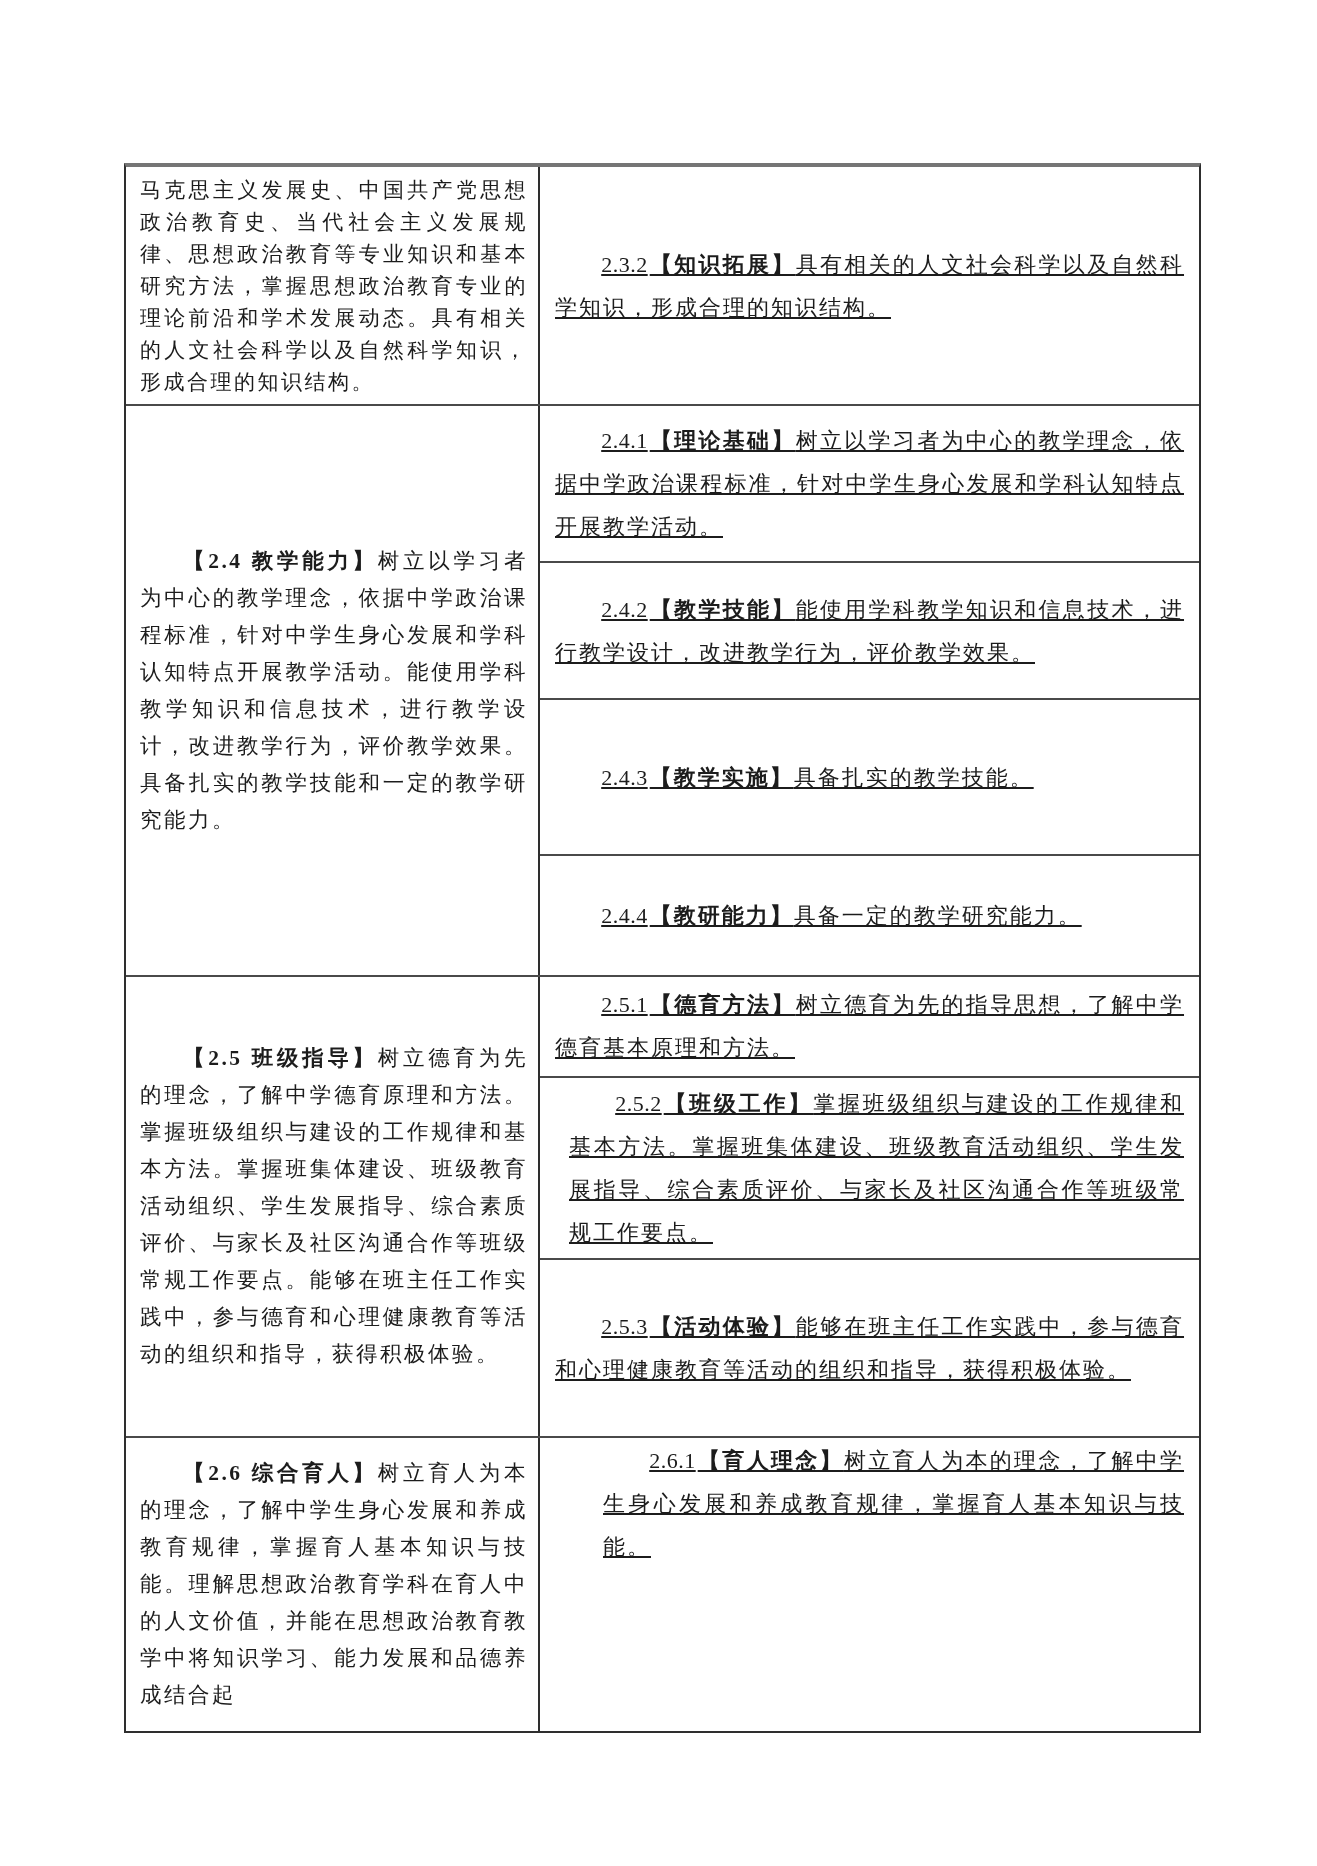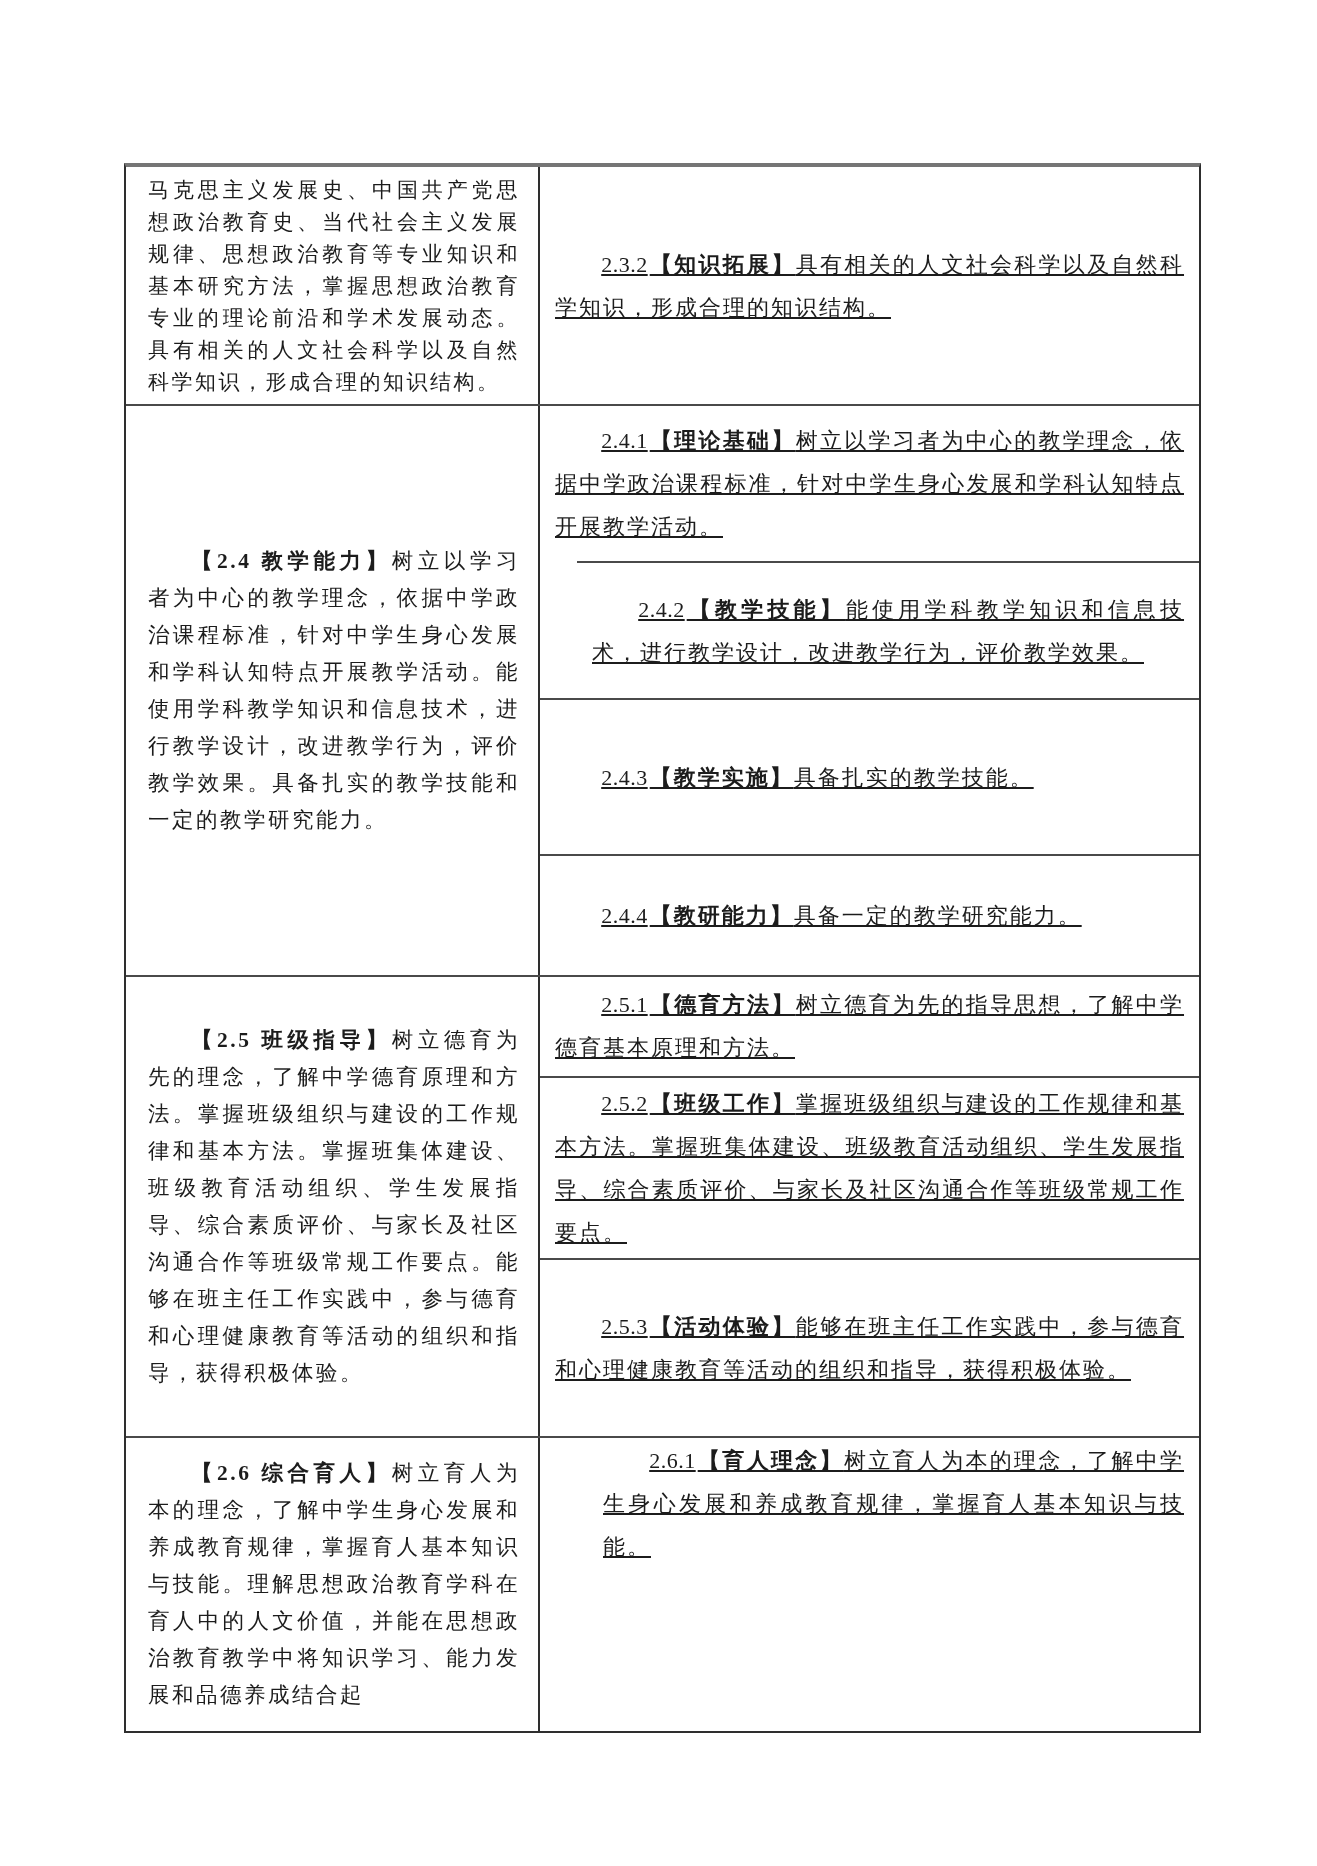--- a/index.html
+++ b/index.html
@@ -52,30 +52,30 @@
     text-decoration: underline;
   }
   .sub-cell {
     box-sizing: border-box;
     display: flex;
     align-items: center;
     overflow: hidden;
   }
   .sub-cell + .sub-cell { border-top: 2px solid #4a4a4a; }
   .sh-156 { height: 156px; }
-  .sh-137 { height: 137px; margin-left: 37px; }
+  .sh-137 { height: 137px; }
   .sh-157 { height: 157px; }
   .sh-121 { height: 121px; }
   .sh-99  { height: 99px; }
-  .sh-183 { height: 183px; }
+  .sh-183 { height: 183px; padding-left: 14px; }
   .sh-179 { height: 179px; }
   .sh-131 { height: 131px; align-items: center; }
   .sh-164 { height: 164px; }
   p.pL {
-    margin: 8px;
+    margin: 0;
     width: 100%;
     box-sizing: border-box;
     padding: 4px 10px 4px 14px;
     font-size: 21.5px;
     line-height: 37px;
     letter-spacing: 2.5px;
     text-align: justify;
     text-indent: 2em;
   }
   p.pL.continuation {

